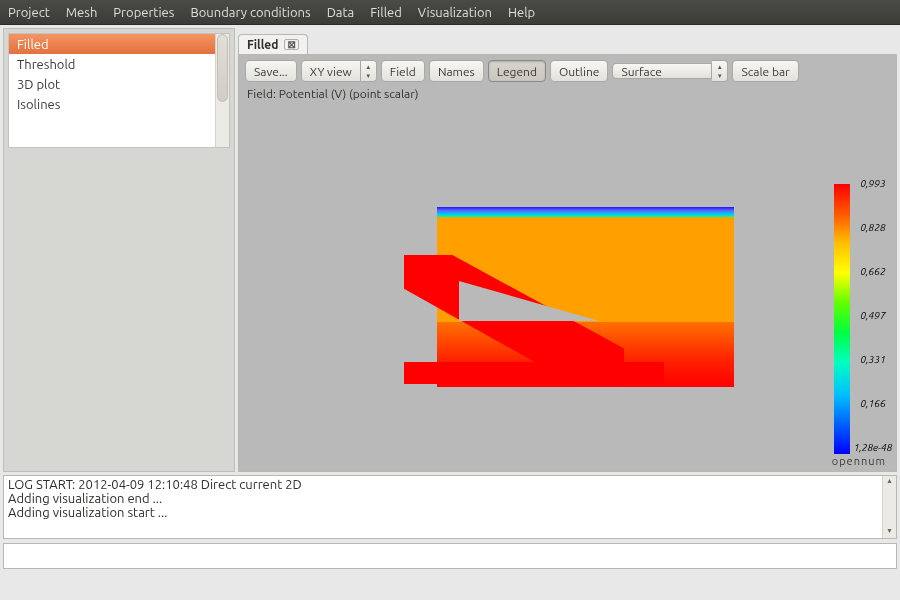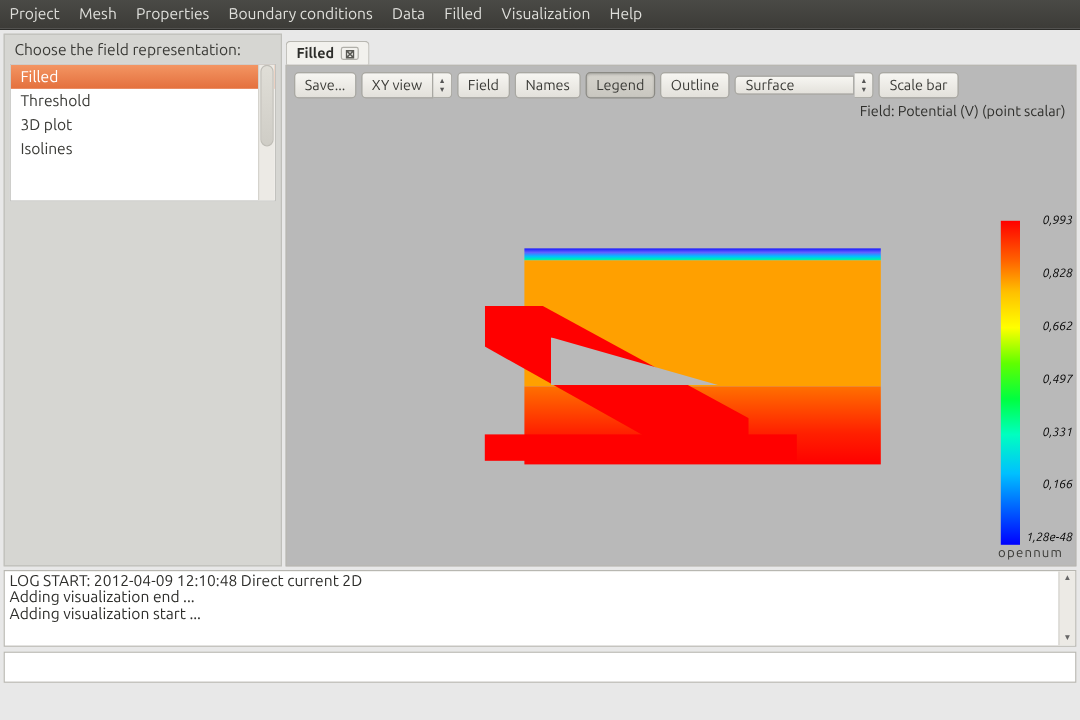--- a/index.html
+++ b/index.html
@@ -69,21 +69,21 @@
   .combo .body {
     background: linear-gradient(#f7f6f2,#e3e1db); border: 1px solid #a9a8a2;
     border-radius: 4px 0 0 4px; height: 16px; padding: 0 8px; font-size: 12px;
     display: flex; align-items: center; min-width: 100px; color: #3a3a36;
   }
   .combo .arrows {
     width: 16px; height: 22px; border: 1px solid #a9a8a2; border-left: none;
     border-radius: 0 4px 4px 0; background: linear-gradient(#f7f6f2,#e3e1db);
     display: flex; flex-direction: column; justify-content: center; align-items: center; font-size: 7px; color: #555; cursor: pointer;
   }
-  .field-label { font-size: 12px; color: #2e2e2b; padding: 0 8px 2px 8px; text-align: right; }
+  .field-label { font-size: 12px; color: #2e2e2b; padding: 0 8px 2px 8px; }
   .canvas { flex: 1; position: relative; background: #b9b9b9; }
   .sim {
     position: absolute; left: 165px; top: 105px; width: 330px; height: 180px;
   }
   .sim .bluebar { position: absolute; left: 33px; top: 0; right: 0; height: 10px;
     background: linear-gradient(#1818ff,#6060ff,#00c0ff,#00ff90); }
   .sim .orangebody { position: absolute; left: 33px; top: 10px; right: 0; height: 105px; background: #ffa000; }
   .sim .redlow { position: absolute; left: 33px; top: 115px; right: 0; height: 65px;
     background: linear-gradient(#ff7000, #ff2000 60%, #ff0000); }
   .sim .redbar { position: absolute; left: 0; top: 155px; width: 260px; height: 22px; background: #ff0000; }
@@ -99,21 +99,21 @@
   }
   .colorbar {
     position: absolute; right: 46px; top: 82px; width: 16px; height: 270px;
     background: linear-gradient(to bottom,
       #ff0000 0%, #ff6000 12%, #ffc000 22%, #ffff00 33%,
       #60ff00 44%, #00ff40 55%, #00ffc0 66%, #00c0ff 78%,
       #0060ff 89%, #0000ff 100%);
   }
   .cb-labels { position: absolute; right: 2px; top: 76px; width: 42px; height: 282px;
     font-size: 10px; font-style: italic; font-family: serif; color: #000; }
-  .cb-labels div { position: absolute; right: 0; text-align: right; width: 100%; }
+  .cb-labels div { position: absolute; right: 0; text-align: center; width: 100%; }
   .footer-brand { position: absolute; right: 10px; bottom: 4px; font-size: 11px; color: #3a3a36; letter-spacing: 1px; }
   .log {
     height: 64px; background: #fff; border: 1px solid #b8b7b1; margin: 0 3px 4px 3px;
     font-size: 13px; color: #2e2e2b; padding: 1px 4px; position: relative; overflow: hidden;
   }
   .log .scroll { position: absolute; right: 0; top: 0; width: 14px; height: 100%; background: #eceae5; border-left: 1px solid #d5d3cd;}
   .log .scroll .arrow { height: 12px; text-align: center; font-size: 8px; color: #666; }
   .input-row {
     height: 26px; background: #fff; border: 1px solid #b8b7b1; margin: 0 3px 6px 3px;
   }
@@ -128,21 +128,20 @@
   <span>Properties</span>
   <span>Boundary conditions</span>
   <span>Data</span>
   <span>Filled</span>
   <span>Visualization</span>
   <span>Help</span>
 </div>
 
 <div class="content">
   <div class="sidebar">
-    <div class="sidebar-title">Choose the field representation:</div>
     <div class="field-list rep-scroll">
       <div class="field-item selected">Filled</div>
       <div class="field-item">Threshold</div>
       <div class="field-item">3D plot</div>
       <div class="field-item">Isolines</div>
       <div class="field-scrollbar">
         <div class="field-thumb"></div>
       </div>
     </div>
   </div>

